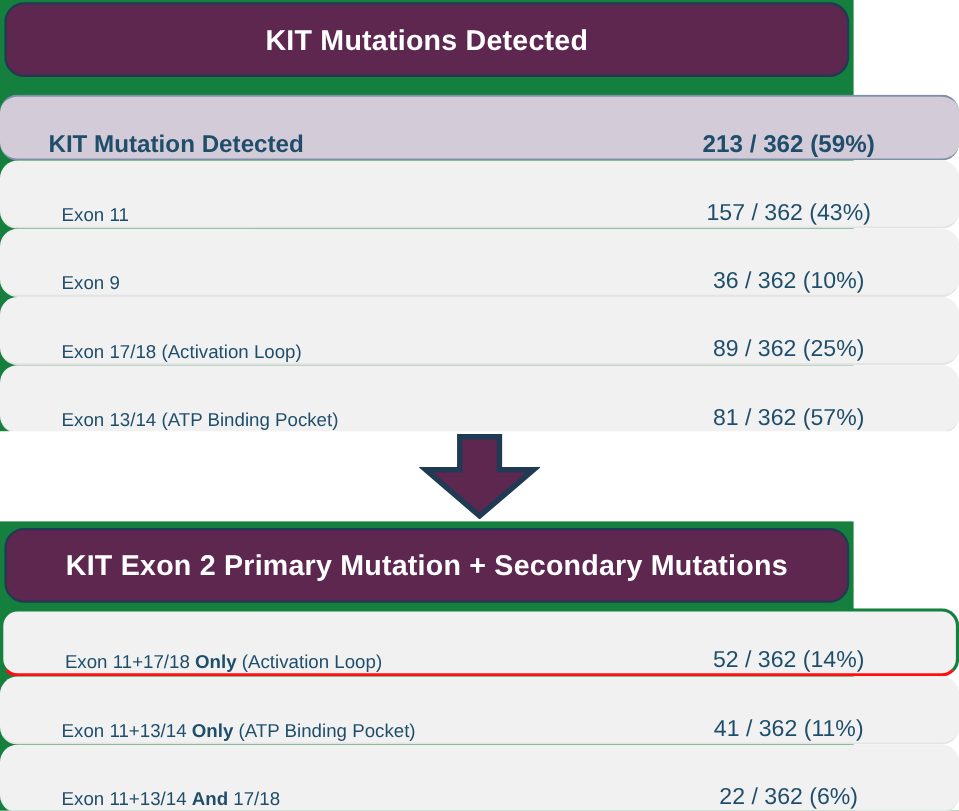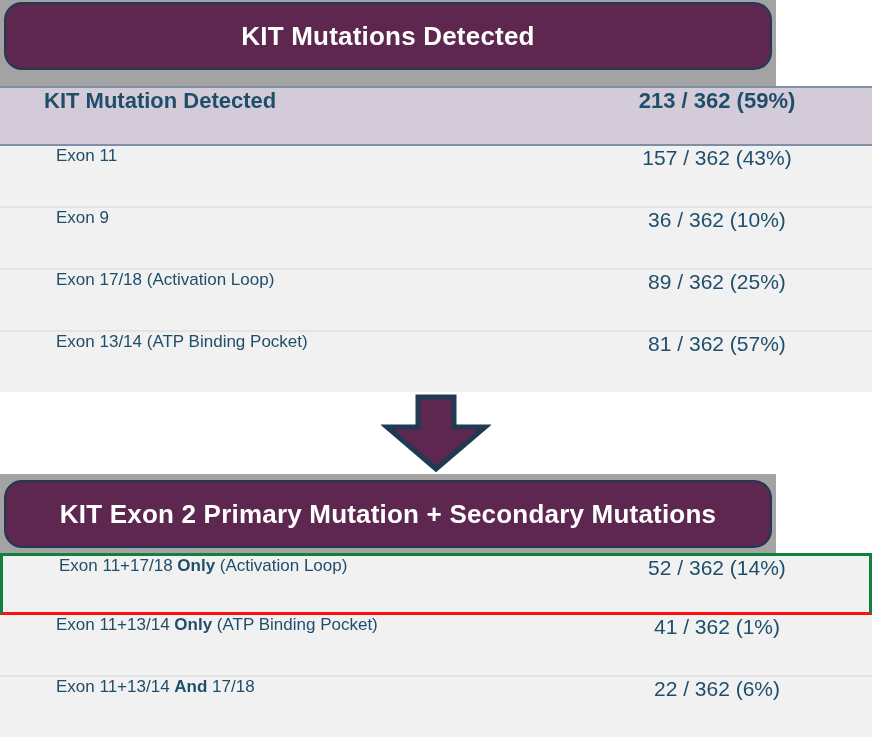--- a/index.html
+++ b/index.html
@@ -11,21 +11,21 @@
     height: 737px;
     background: #ffffff;
     font-family: "Liberation Sans", sans-serif;
     overflow: hidden;
   }
 
   .sheet {
     position: relative;
     width: 776px;
     height: 737px;
-    background: #a3a3a3;
+    background: #15803d;
   }
 
   
   .banner {
     position: absolute;
     left: 4px;
     right: 4px;
     height: 68px;
     background: #5E2750;
     border: 2px solid #1F3A52;
@@ -52,25 +52,26 @@
     position: absolute;
     left: 0;
     width: 872px;
   }
   #table-1 { top: 86px; }
   #table-2 { top: 553px; }
 
   .row {
     position: relative;
     display: flex;
-    align-items: flex-start;
+    align-items: flex-end;
     box-sizing: border-box;
     background: #F1F1F1;
     height: 62px;
     border-bottom: 2px solid #E4E4E4;
+    border-radius: 16px;
   }
 
   .row.header-row {
     background: #D4CBD9;
     border-top: 2px solid #7E90A6;
     border-bottom: 2px solid #7E90A6;
     height: 60px;
   }
 
   .row .label {
@@ -183,21 +184,21 @@
       <div class="label">
         <span>Exon 11+17/18 </span><b>Only</b><span> (Activation Loop)</span>
       </div>
       <div class="value">52 / 362 (14%)</div>
     </div>
 
     <div class="row">
       <div class="label">
         <span>Exon 11+13/14 </span><b>Only</b><span> (ATP Binding Pocket)</span>
       </div>
-      <div class="value">41 / 362 (1%)</div>
+      <div class="value">41 / 362 (11%)</div>
     </div>
 
     <div class="row">
       <div class="label">
         <span>Exon 11+13/14 </span><b>And</b><span> 17/18</span>
       </div>
       <div class="value">22 / 362 (6%)</div>
     </div>
 
   </div>

